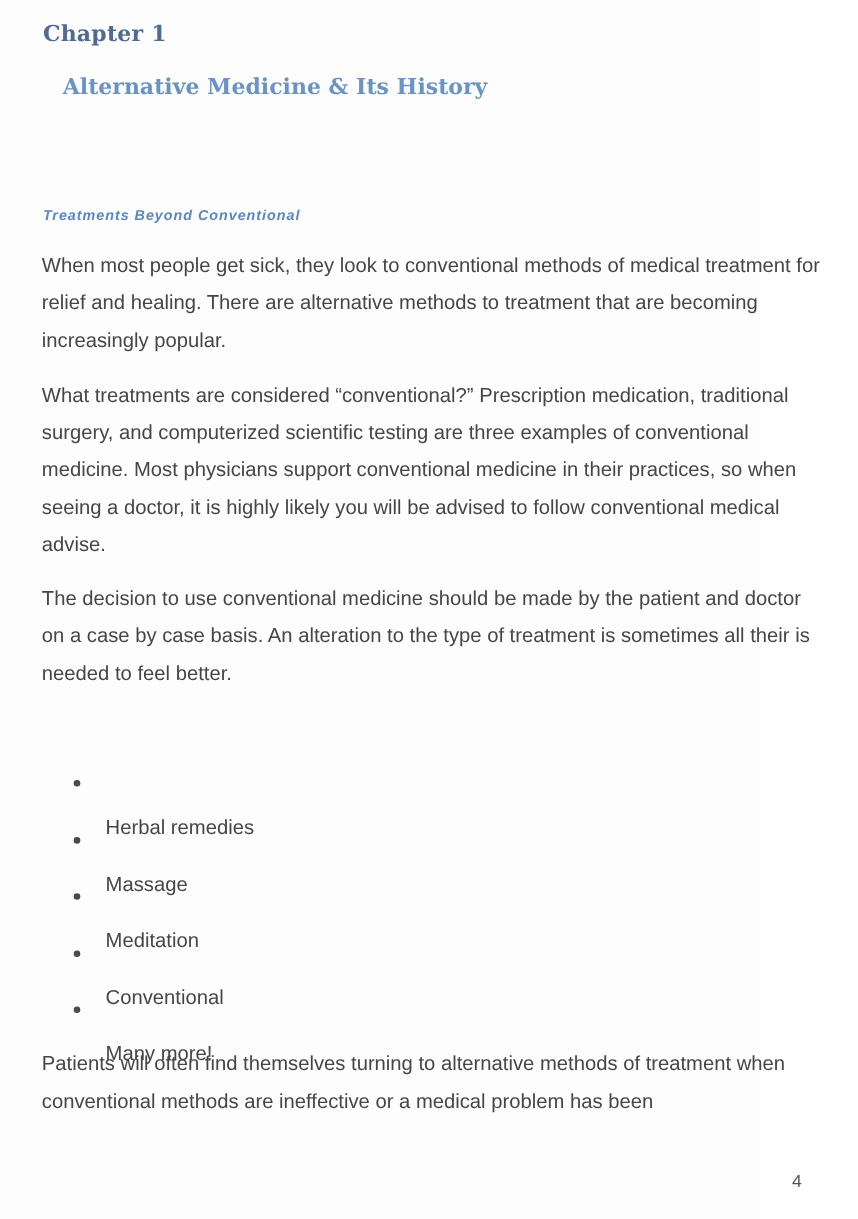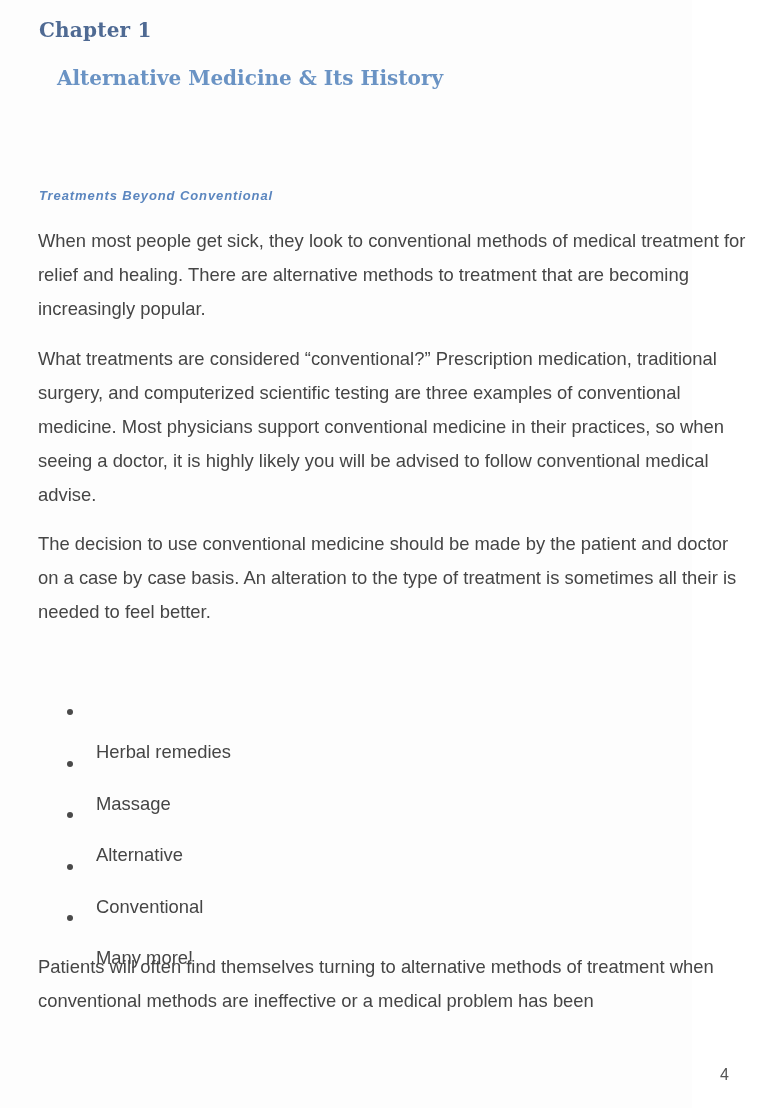--- a/index.html
+++ b/index.html
@@ -61,21 +61,21 @@
     <li>
       <span class="bullet"></span>
       <span class="item-label">Herbal remedies</span>
     </li>
     <li>
       <span class="bullet"></span>
       <span class="item-label">Massage</span>
     </li>
     <li>
       <span class="bullet"></span>
-      <span class="item-label">Alternative</span>
+      <span class="item-label">Meditation</span>
     </li>
     <li>
       <span class="bullet"></span>
       <span class="item-label">Conventional</span>
     </li>
     <li>
       <span class="bullet"></span>
       <span class="item-label">Many more!</span>
     </li>
   </ul>

